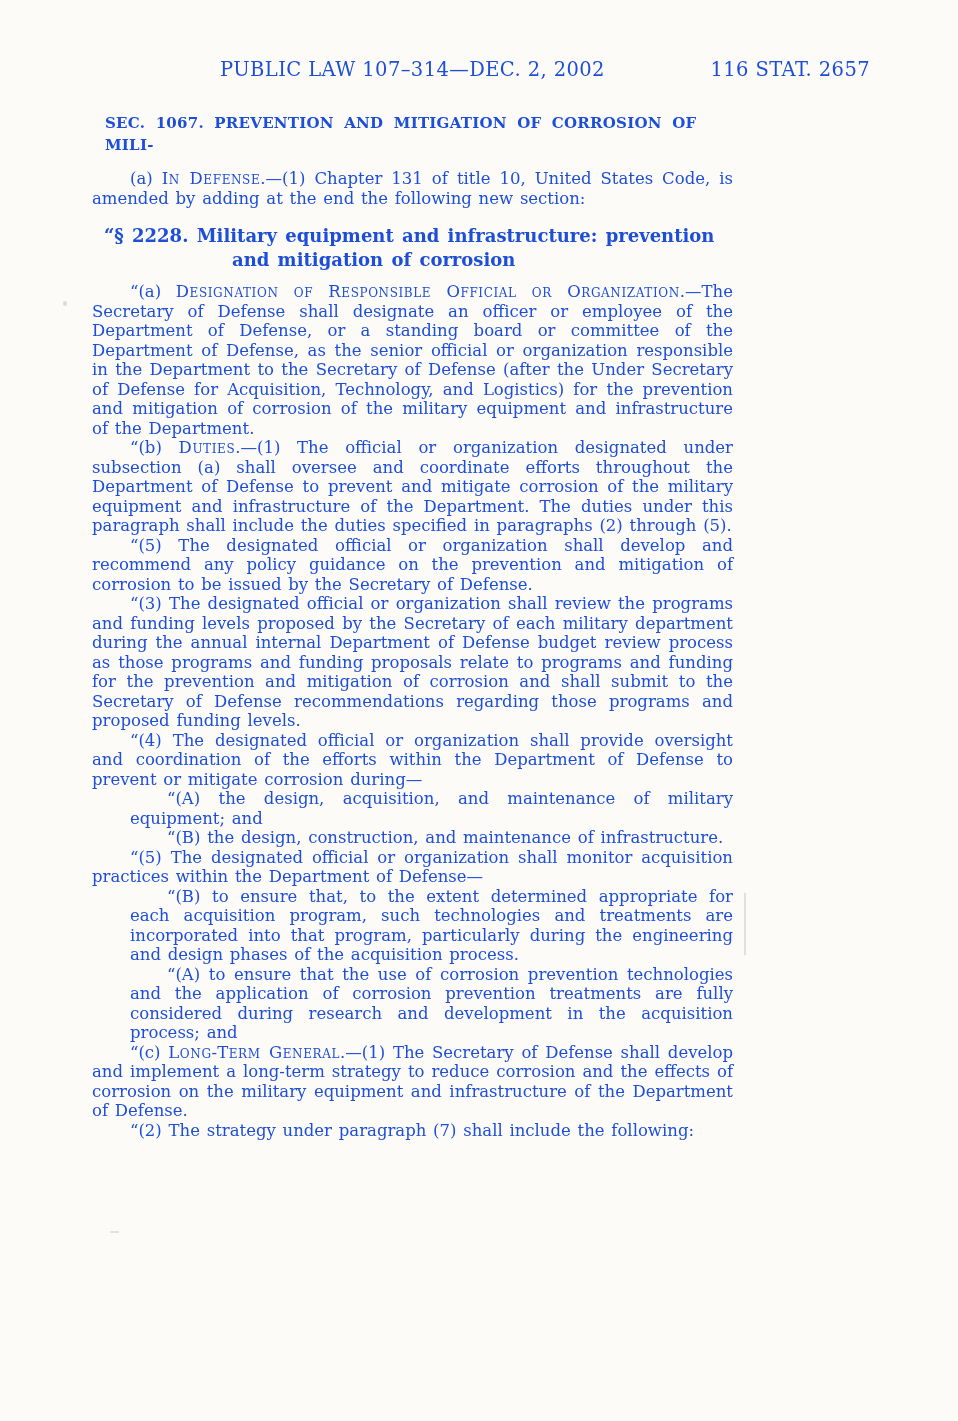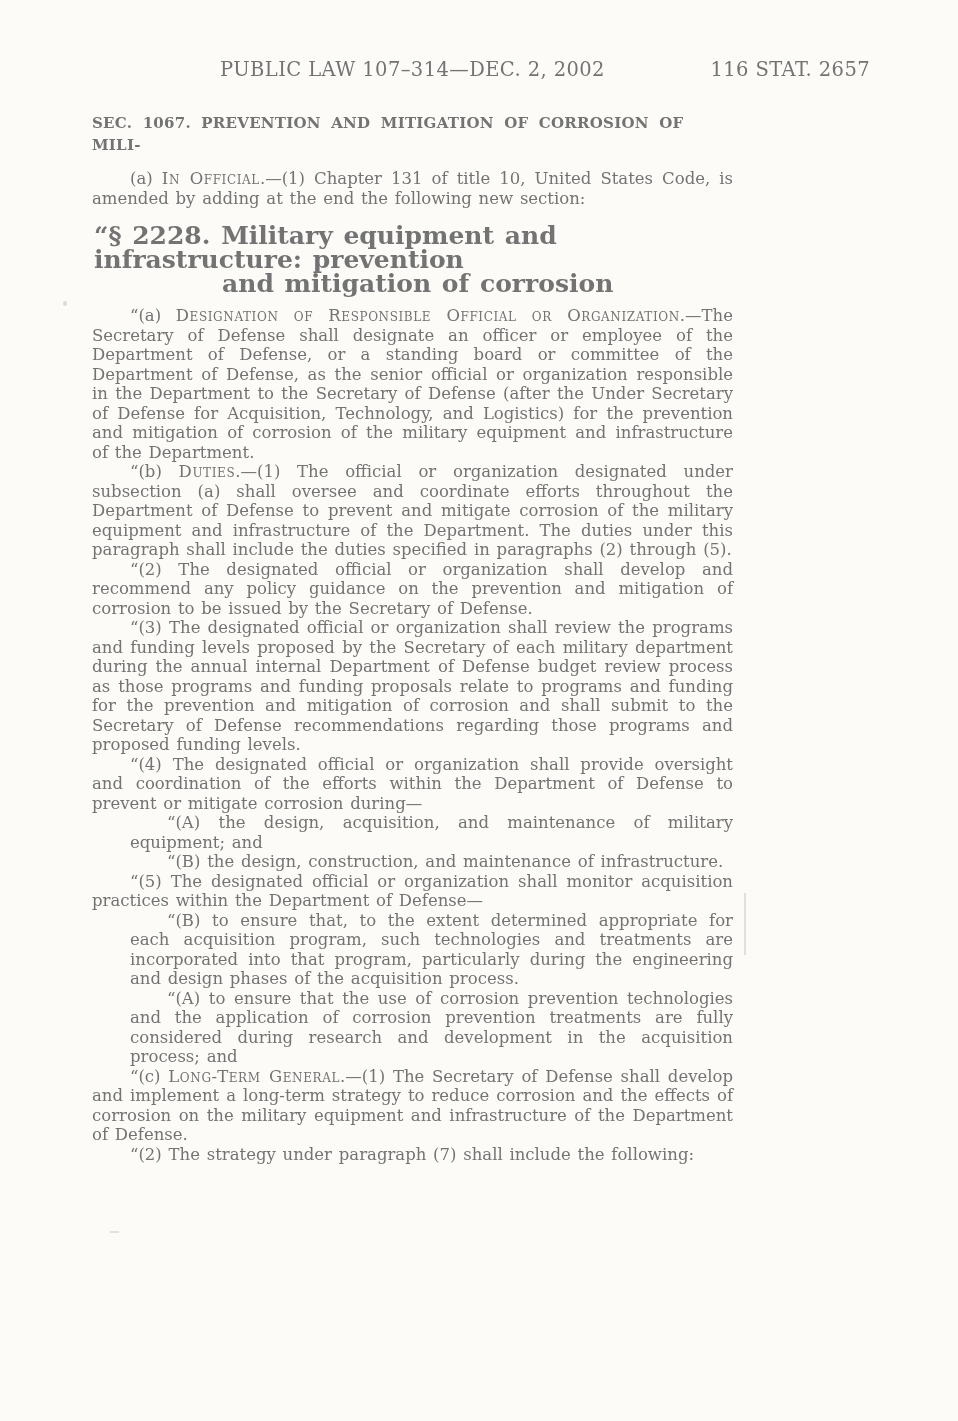--- a/index.html
+++ b/index.html
@@ -1,21 +1,21 @@
 <!DOCTYPE html>
 <html><head>
 <meta charset="utf-8">
 <style>
   html,body { margin:0; padding:0; background:#e8e8e6; }
   .page {
     position:relative;
     width:958px; height:1421px;
     margin:0 auto;
     background:#fcfbf8;
-    color:#737373;
+    color:#1d4ed8;
     font-family:"DejaVu Serif","Liberation Serif",serif;
     overflow:hidden;
     box-sizing:border-box;
     padding-top:58px;
   }
 
   
   .running-head {
     position:relative;
     margin-left:92px;
@@ -25,33 +25,33 @@
     letter-spacing:0.4px;
     white-space:nowrap;
   }
   .law-title { position:absolute; left:0; top:0; width:641px; text-align:center; }
   .stat-page { position:absolute; right:0; top:0; }
 
   
   .column { margin-left:92px; width:641px; }
 
   .sec-heading {
-    margin:28px 0 13px 0;
+    margin:28px 0 13px 13px;
     font-weight:bold;
     font-size:15px;
     line-height:22px;
     letter-spacing:0.25px;
     word-spacing:5px;
   }
   .sec-heading .l2 { display:block; margin-left:112px; word-spacing:4px; }
 
   .usc-heading {
-    margin:16px 0 10px 2px;
+    margin:16px 0 10px 12px;
     font-weight:bold;
-    font-size:25px;
+    font-size:18px;
     line-height:24px;
     word-spacing:2px;
   }
   .usc-heading .l2 { display:block; margin-left:128px; }
 
   .para {
     margin:0;
     font-size:16.5px;
     line-height:19.5px;
     text-align:justify;
@@ -89,32 +89,32 @@
     <div class="stat-page">116 STAT. 2657</div>
   </div>
 
   <div class="column">
 
     <h2 class="sec-heading">
       <span class="l1">SEC. 1067. PREVENTION AND MITIGATION OF CORROSION OF MILI-</span>
     </h2>
 
     <div id="intro-container">
-        <p class="para"><span>(a) </span><span class="sc">In Official</span><span>.—(1) Chapter 131 of title 10, United States Code, is amended by adding at the end the following new section:</span></p>
+        <p class="para"><span>(a) </span><span class="sc">In Defense</span><span>.—(1) Chapter 131 of title 10, United States Code, is amended by adding at the end the following new section:</span></p>
       </div>
 
     <h3 class="usc-heading">
       <span class="l1">“§ 2228. Military equipment and infrastructure: prevention</span>
       <span class="l2">and mitigation of corrosion</span>
     </h3>
 
     <div id="statute-paragraphs">
         <p class="para"><span>“(a) </span><span class="sc">Designation of Responsible Official or Organization</span><span>.—The Secretary of Defense shall designate an officer or employee of the Department of Defense, or a standing board or committee of the Department of Defense, as the senior official or organization responsible in the Department to the Secretary of Defense (after the Under Secretary of Defense for Acquisition, Technology, and Logistics) for the prevention and mitigation of corrosion of the military equipment and infrastructure of the Department.</span></p>
         <p class="para"><span>“(b) </span><span class="sc">Duties</span><span>.—(1) The official or organization designated under subsection (a) shall oversee and coordinate efforts throughout the Department of Defense to prevent and mitigate corrosion of the military equipment and infrastructure of the Department. The duties under this paragraph shall include the duties specified in paragraphs (2) through (5).</span></p>
-        <p class="para"><span>“(2) The designated official or organization shall develop and recommend any policy guidance on the prevention and mitigation of corrosion to be issued by the Secretary of Defense.</span></p>
+        <p class="para"><span>“(5) The designated official or organization shall develop and recommend any policy guidance on the prevention and mitigation of corrosion to be issued by the Secretary of Defense.</span></p>
         <p class="para"><span>“(3) The designated official or organization shall review the programs and funding levels proposed by the Secretary of each military department during the annual internal Department of Defense budget review process as those programs and funding proposals relate to programs and funding for the prevention and mitigation of corrosion and shall submit to the Secretary of Defense recommendations regarding those programs and proposed funding levels.</span></p>
         <p class="para"><span>“(4) The designated official or organization shall provide oversight and coordination of the efforts within the Department of Defense to prevent or mitigate corrosion during—</span></p>
         <p class="para sub"><span>“(A) the design, acquisition, and maintenance of military equipment; and</span></p>
         <p class="para sub"><span>“(B) the design, construction, and maintenance of infrastructure.</span></p>
         <p class="para"><span>“(5) The designated official or organization shall monitor acquisition practices within the Department of Defense—</span></p>
         <p class="para sub"><span>“(B) to ensure that, to the extent determined appropriate for each acquisition program, such technologies and treatments are incorporated into that program, particularly during the engineering and design phases of the acquisition process.</span></p>
         <p class="para sub"><span>“(A) to ensure that the use of corrosion prevention technologies and the application of corrosion prevention treatments are fully considered during research and development in the acquisition process; and</span></p>
         <p class="para"><span>“(c) </span><span class="sc">Long-Term General</span><span>.—(1) The Secretary of Defense shall develop and implement a long-term strategy to reduce corrosion and the effects of corrosion on the military equipment and infrastructure of the Department of Defense.</span></p>
         <p class="para"><span>“(2) The strategy under paragraph (7) shall include the following:</span></p>
       </div>

